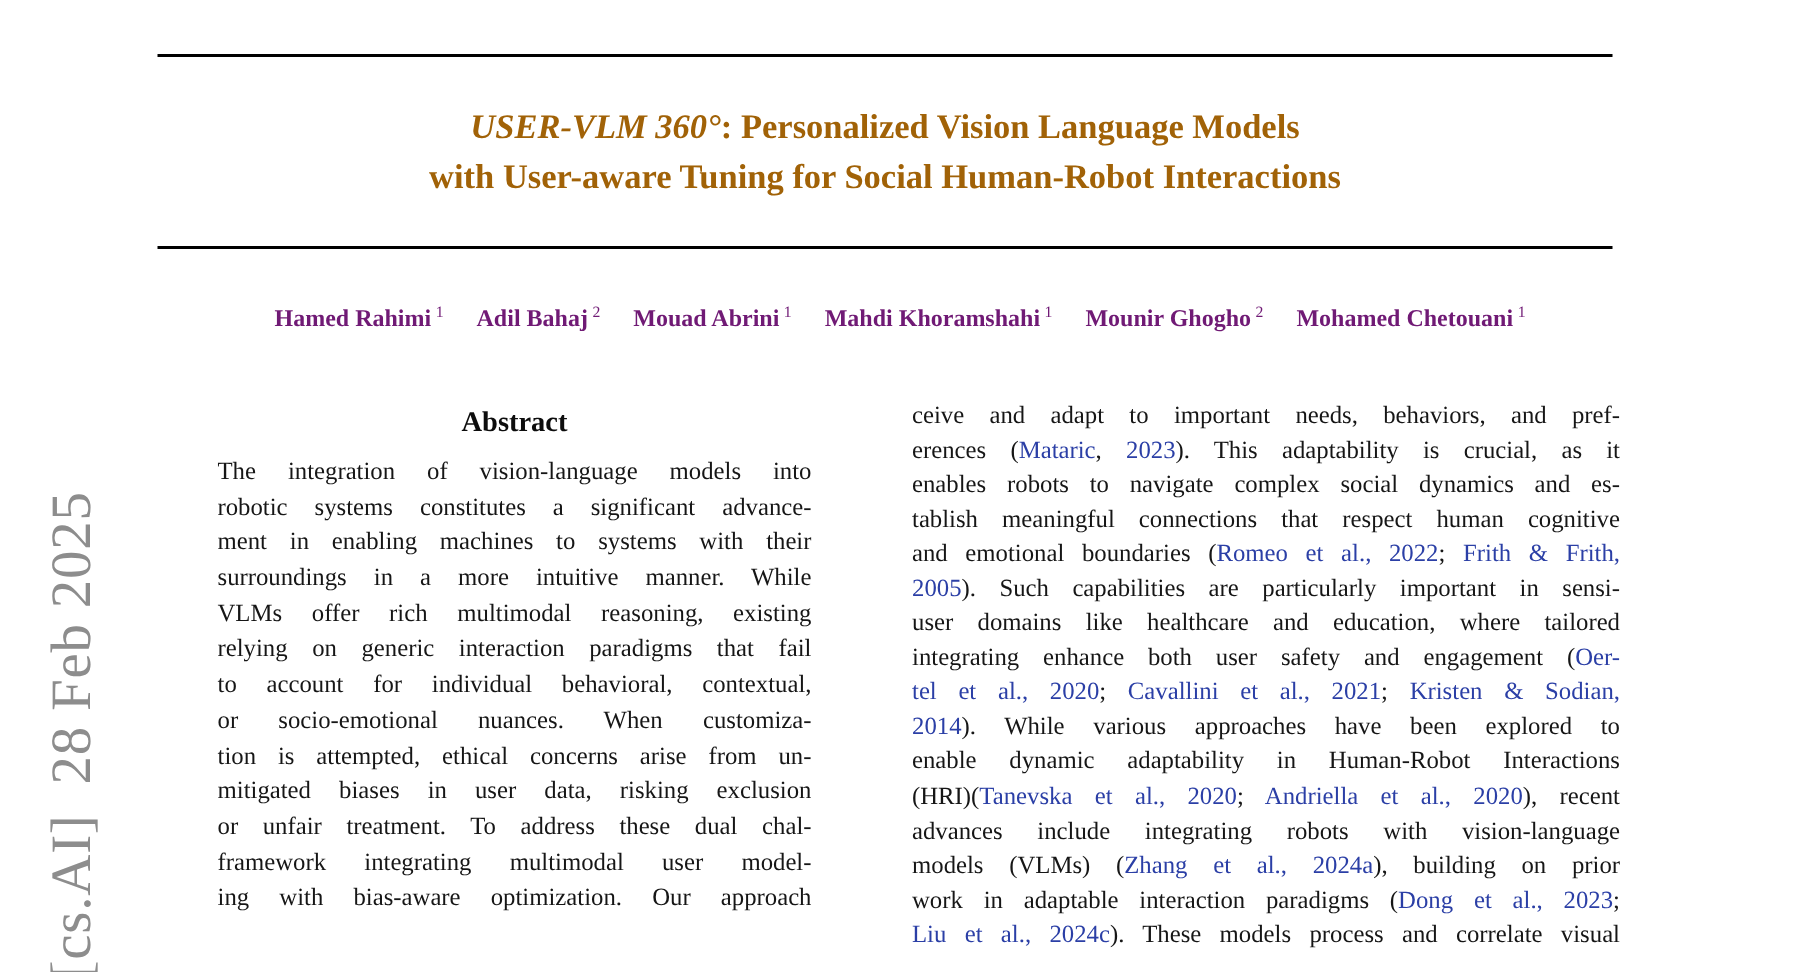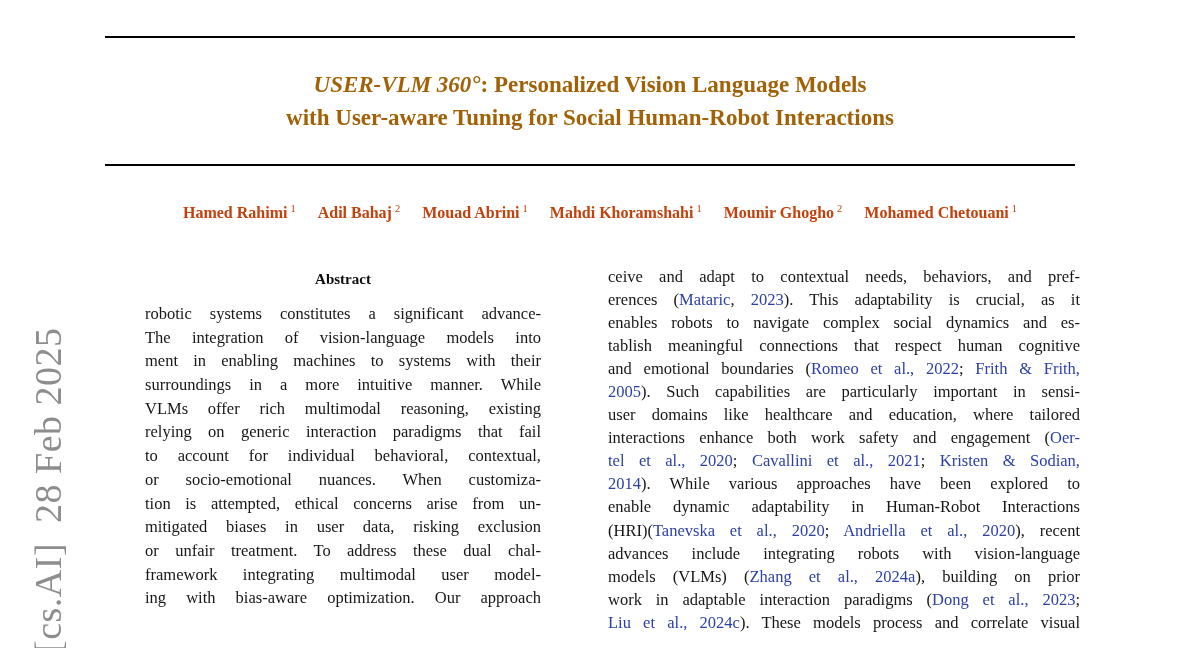--- a/index.html
+++ b/index.html
@@ -10,27 +10,27 @@
   .rule{position:absolute;left:105px;width:970px;height:2px;background:#000;}
   .rule-top{top:36px;}
   .rule-mid{top:164px;}
   .title-block{
     position:absolute;left:105px;top:68px;width:970px;text-align:center;
     font-weight:bold;font-size:23px;line-height:33px;color:#a16207;
   }
   .title-block .it{font-style:italic;}
   .authors-row{
     position:absolute;left:60px;top:203px;width:1080px;text-align:center;
-    font-weight:bold;font-size:16px;color:#c2410c;white-space:nowrap;
+    font-weight:bold;font-size:16px;color:#701a75;white-space:nowrap;
   }
   .author{margin:0 11px;}
   .author sup{font-weight:normal;font-size:10.5px;margin-left:3px;}
   .abstract-heading{
     position:absolute;left:145px;top:271px;width:396px;text-align:center;
-    font-weight:bold;font-size:15px;color:#0d0d0d;
+    font-weight:bold;font-size:19px;color:#0d0d0d;
   }
   .abstract-body{
     position:absolute;left:145px;top:302px;width:396px;height:346px;overflow:hidden;
     font-size:16.5px;color:#161616;
   }
   .abstract-body .tline{line-height:23.7px;height:23.7px;text-align:justify;text-align-last:justify;}
   .intro-column{
     position:absolute;left:608px;top:265px;width:472px;height:383px;overflow:hidden;
     font-size:16.5px;color:#161616;
   }
@@ -55,44 +55,44 @@
     <div>with User-aware Tuning for Social Human-Robot Interactions</div>
   </div>
 
   <div class="rule rule-mid"></div>
 
   <div class="authors-row"><span class="author"><span>Hamed Rahimi</span><sup>1</sup></span><span class="author"><span>Adil Bahaj</span><sup>2</sup></span><span class="author"><span>Mouad Abrini</span><sup>1</sup></span><span class="author"><span>Mahdi Khoramshahi</span><sup>1</sup></span><span class="author"><span>Mounir Ghogho</span><sup>2</sup></span><span class="author"><span>Mohamed Chetouani</span><sup>1</sup></span></div>
 
   <div class="abstract-heading">Abstract</div>
 
   <div class="abstract-body">
+      <div class="tline"><span>The integration of vision-language models into</span></div>
       <div class="tline"><span>robotic systems constitutes a significant advance-</span></div>
-      <div class="tline"><span>The integration of vision-language models into</span></div>
       <div class="tline"><span>ment in enabling machines to systems with their</span></div>
       <div class="tline"><span>surroundings in a more intuitive manner. While</span></div>
       <div class="tline"><span>VLMs offer rich multimodal reasoning, existing</span></div>
       <div class="tline"><span>relying on generic interaction paradigms that fail</span></div>
       <div class="tline"><span>to account for individual behavioral, contextual,</span></div>
       <div class="tline"><span>or socio-emotional nuances. When customiza-</span></div>
       <div class="tline"><span>tion is attempted, ethical concerns arise from un-</span></div>
       <div class="tline"><span>mitigated biases in user data, risking exclusion</span></div>
       <div class="tline"><span>or unfair treatment. To address these dual chal-</span></div>
       <div class="tline"><span>framework integrating multimodal user model-</span></div>
       <div class="tline"><span>ing with bias-aware optimization. Our approach</span></div>
     </div>
 
   <div class="intro-column">
-      <div class="tline"><span>ceive and adapt to contextual needs, behaviors, and pref-</span></div>
+      <div class="tline"><span>ceive and adapt to important needs, behaviors, and pref-</span></div>
       <div class="tline"><span>erences (</span><span class="cite">Mataric</span><span>, </span><span class="cite">2023</span><span>). This adaptability is crucial, as it</span></div>
       <div class="tline"><span>enables robots to navigate complex social dynamics and es-</span></div>
       <div class="tline"><span>tablish meaningful connections that respect human cognitive</span></div>
       <div class="tline"><span>and emotional boundaries (</span><span class="cite">Romeo et al., 2022</span><span>; </span><span class="cite">Frith &amp; Frith,</span></div>
       <div class="tline"><span class="cite">2005</span><span>). Such capabilities are particularly important in sensi-</span></div>
       <div class="tline"><span>user domains like healthcare and education, where tailored</span></div>
-      <div class="tline"><span>interactions enhance both work safety and engagement (</span><span class="cite">Oer-</span></div>
+      <div class="tline"><span>integrating enhance both user safety and engagement (</span><span class="cite">Oer-</span></div>
       <div class="tline"><span class="cite">tel et al., 2020</span><span>; </span><span class="cite">Cavallini et al., 2021</span><span>; </span><span class="cite">Kristen &amp; Sodian,</span></div>
       <div class="tline"><span class="cite">2014</span><span>). While various approaches have been explored to</span></div>
       <div class="tline"><span>enable dynamic adaptability in Human-Robot Interactions</span></div>
       <div class="tline"><span>(HRI)(</span><span class="cite">Tanevska et al., 2020</span><span>; </span><span class="cite">Andriella et al., 2020</span><span>), recent</span></div>
       <div class="tline"><span>advances include integrating robots with vision-language</span></div>
       <div class="tline"><span>models (VLMs) (</span><span class="cite">Zhang et al., 2024a</span><span>), building on prior</span></div>
       <div class="tline"><span>work in adaptable interaction paradigms (</span><span class="cite">Dong et al., 2023</span><span>;</span></div>
       <div class="tline"><span class="cite">Liu et al., 2024c</span><span>). These models process and correlate visual</span></div>
     </div>
 

